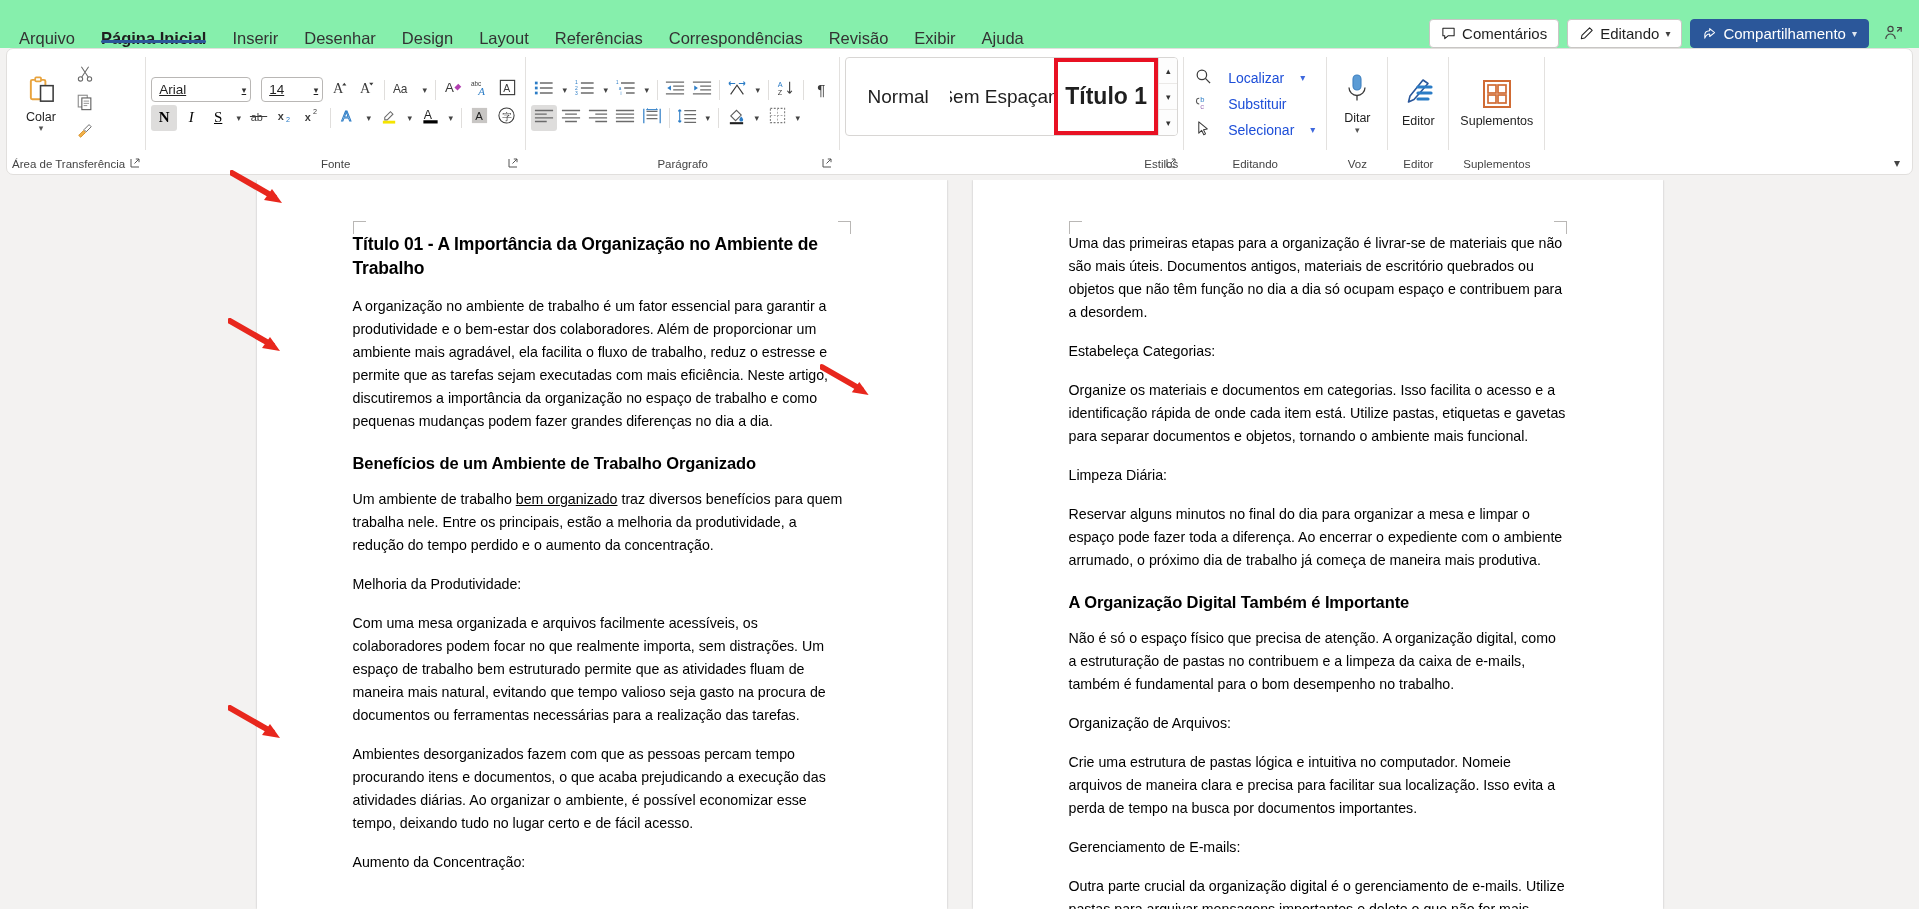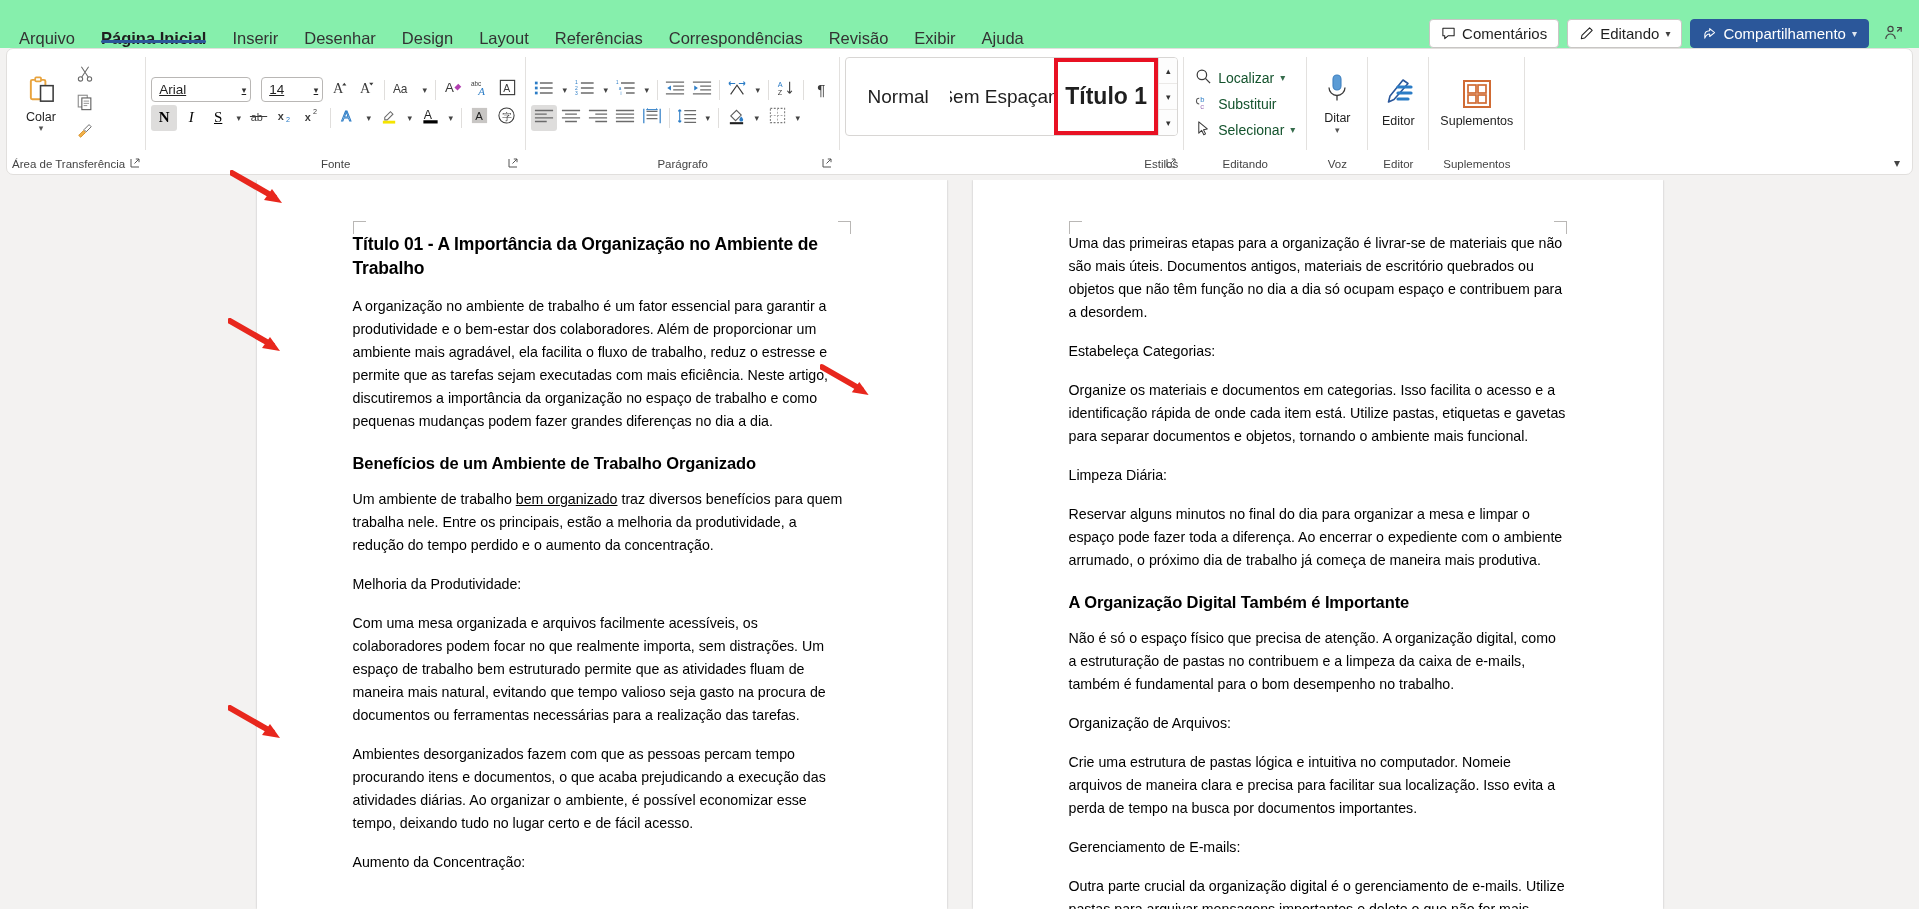--- a/index.html
+++ b/index.html
@@ -192,23 +192,23 @@
     border-left: 1px solid #e1dfdd;
   }
   .style-scroll div {
     flex: 1; display: flex; align-items: center; justify-content: center;
     font-size: 9px; color: #333; cursor: pointer;
     border-bottom: 1px solid #ebe9e7;
     background: #fdfdfd;
   }
 
   .menuitem {
-    display: flex; align-items: center; gap: 6px;
+    display: flex; align-items: center; gap: 16px;
     height: 25px; padding: 0 6px;
-    font-size: 14px; color: #14532d;
+    font-size: 14px; color: #1d4ed8;
     border-radius: 3px; cursor: pointer;
     white-space: nowrap;
   }
 
   .collapse-ribbon {
     position: absolute; right: 6px; bottom: 2px;
     font-size: 12px; color: #444; cursor: pointer;
     padding: 2px 6px; border-radius: 3px;
   }
 

